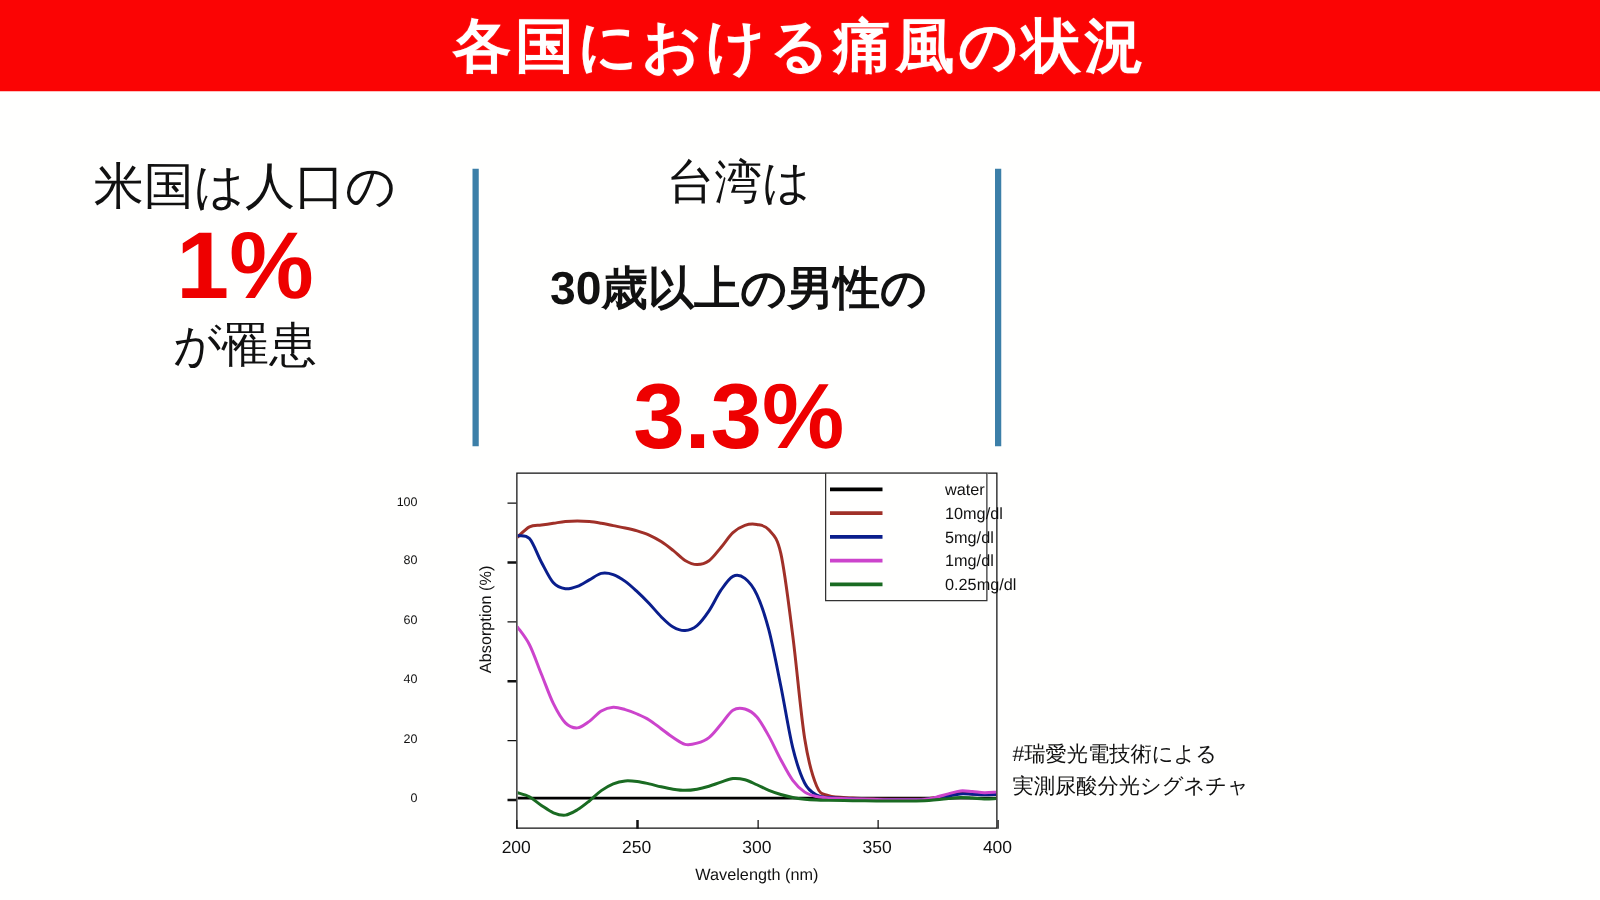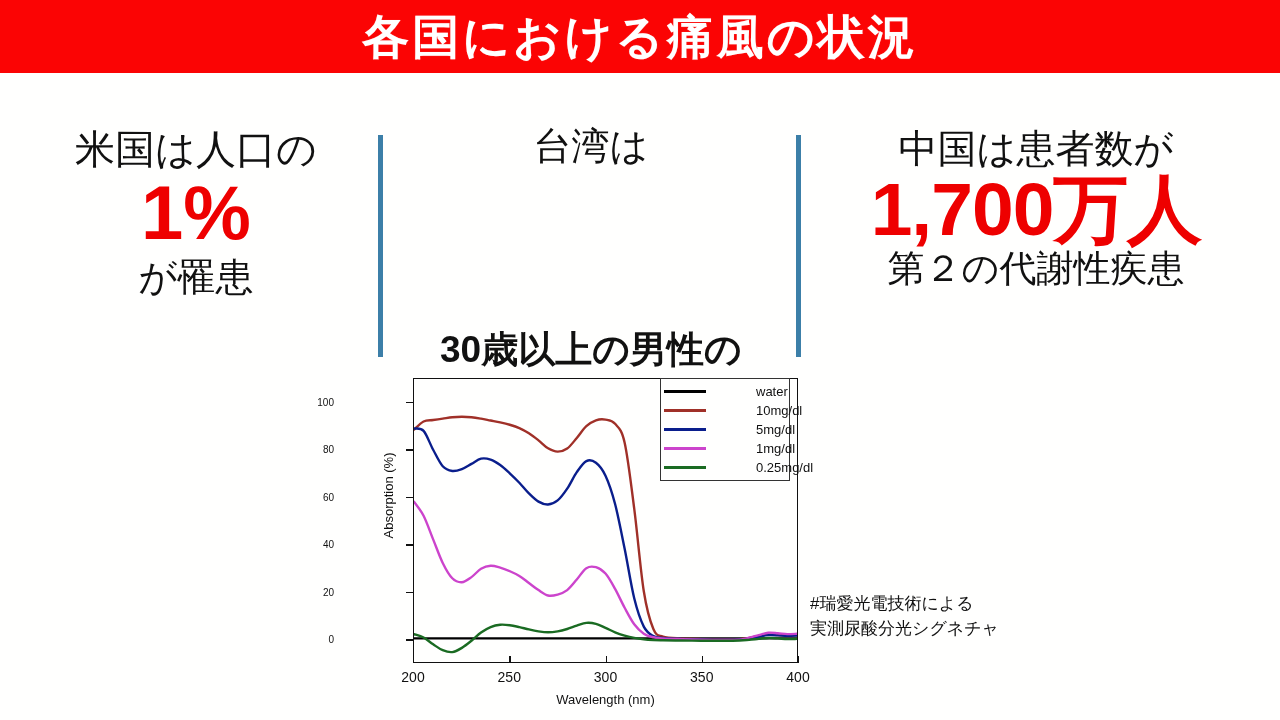--- a/index.html
+++ b/index.html
@@ -133,27 +133,23 @@
 
   <div class="stat-col" id="stat-col-0">
     <div class="stat-line s-lead">米国は人口の</div>
     <div class="stat-line s-big">1%</div>
     <div class="stat-line s-foot">が罹患</div>
   </div>
 
   <div class="stat-col" id="stat-col-1">
     <div class="stat-line s-lead">台湾は</div>
     <div class="stat-line s-lead-b">30歳以上の男性の</div>
-  </div>
-
-  <div class="stat-col" id="stat-col-2">
-    <div class="stat-line s-lead">中国は患者数が</div>
-    <div class="stat-line s-big">1,700万人</div>
-    <div class="stat-line s-foot-b">第２の代謝性疾患</div>
-  </div>
+    <div class="stat-line s-big">3.3%</div>
+  </div>
+
 </div>
 
 <div class="divider" id="divider-1"></div>
 <div class="divider" id="divider-2"></div>
 
 <div id="chart-figure">
   <div id="chart-ylabel">Absorption (%)</div>
 
   <div id="chart-plot-frame">
     <svg id="chart-svg" viewBox="0 0 385 285" preserveAspectRatio="none">

